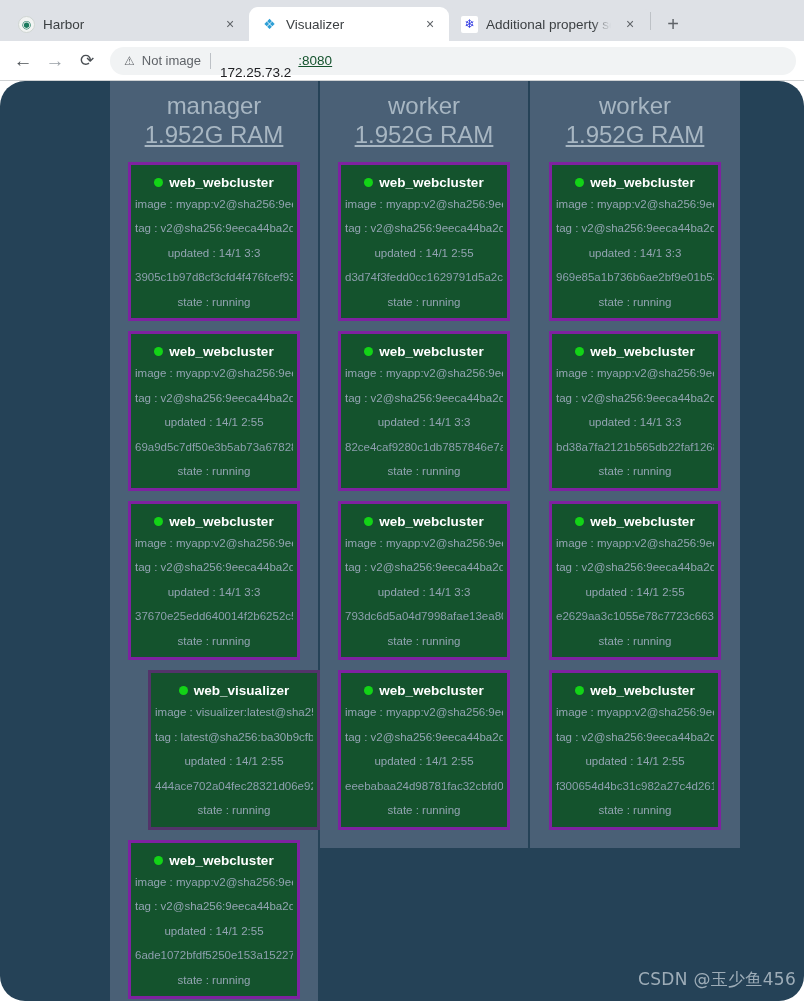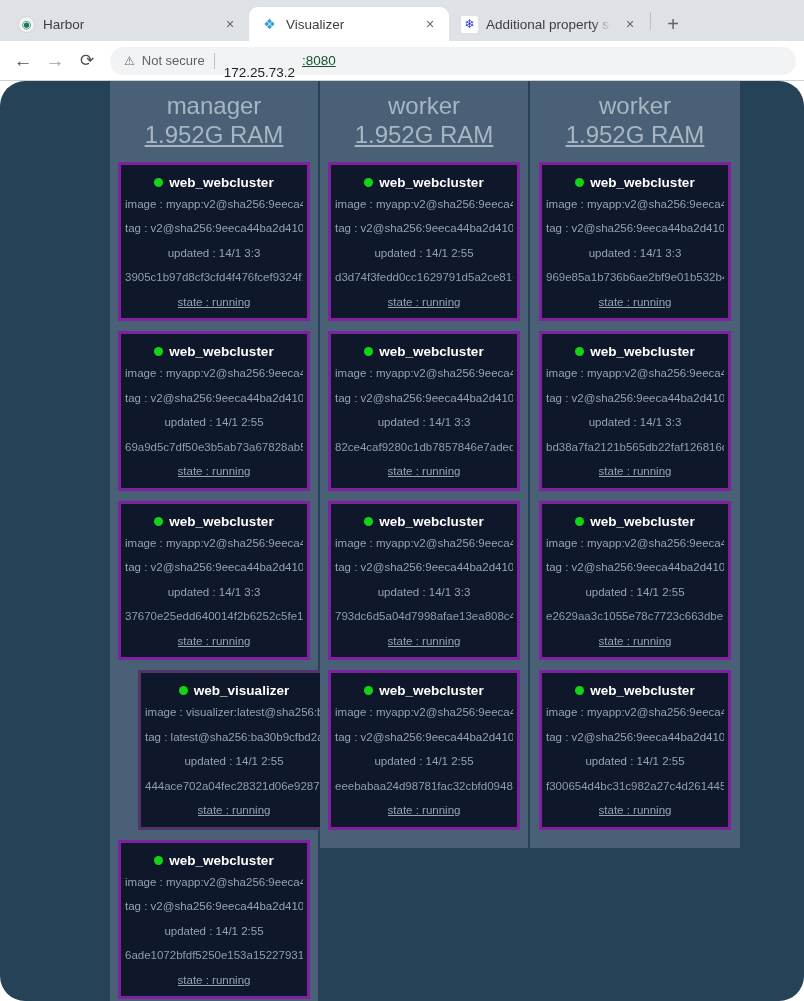--- a/index.html
+++ b/index.html
@@ -163,24 +163,24 @@
     color: #a7b6c2;
     font-weight: 400;
     line-height: 1.22;
     text-align: center;
     margin-bottom: 12px;
     text-decoration: underline;
   }
   .tasks { width: 100%; display: flex; flex-direction: column; align-items: center; }
 
   .task {
-    width: 192px;
+    width: 172px;
     margin: 0 0 10px 0;
     border: 3px solid #7e22a0;
-    background: #0f172a;
+    background: #14532d;
     padding: 10px 4px 9px 4px;
     display: flex;
     flex-direction: column;
     align-items: center;
     overflow: hidden;
   }
   .task.dim { border-color: #53346a; margin-left: 40px; }
   .task-name {
     font-size: 13.5px;
     font-weight: bold;
@@ -202,21 +202,21 @@
     font-size: 11.5px;
     color: #93a4b2;
     line-height: 1;
     margin-bottom: 13px;
     max-width: 100%;
     white-space: nowrap;
     overflow: hidden;
     text-align: center;
   }
   .task-line.hash { color: #8d9fae; }
-  .task-line:last-child { margin-bottom: 1px; text-decoration: underline; }
+  .task-line:last-child { margin-bottom: 1px; }
 
   .watermark {
     position: absolute;
     right: 8px;
     bottom: 10px;
     font-size: 17px;
     color: #b8c4cd;
     opacity: 0.82;
     letter-spacing: 0.3px;
     white-space: nowrap;
@@ -251,21 +251,21 @@
     <div class="tab-sep"></div>
     <div class="newtab">+</div>
   </div>
 
   <div class="toolbar">
     <div class="navbtn back">←</div>
     <div class="navbtn fwd">→</div>
     <div class="navbtn">⟳</div>
     <div class="omnibox">
       <span class="warn-ico">⚠</span>
-      <span class="notsecure">Not secure</span>
+      <span class="notsecure">Not image</span>
       <span class="omni-divider"></span>
       <span class="url-host">172.25.73.2</span>
         <span class="url-port">:8080</span>
     </div>
   </div>
 
   <div class="viewport">
     <div class="nodes-area" id="nodes-area">
         <div class="node">
           <div class="node-title">manager</div>
@@ -422,15 +422,16 @@
               </div>
               <div class="task-line">image : myapp:v2@sha256:9eeca44b</div>
               <div class="task-line">tag : v2@sha256:9eeca44ba2d410e5</div>
               <div class="task-line">updated : 14/1 2:55</div>
               <div class="task-line hash">f300654d4bc31c982a27c4d2614458</div>
               <div class="task-line">state : running</div>
             </div>
           </div>
         </div>
       </div>
+    <div class="watermark">CSDN @玉少鱼456</div>
   </div>
 
 </div>
 
 </body></html>

